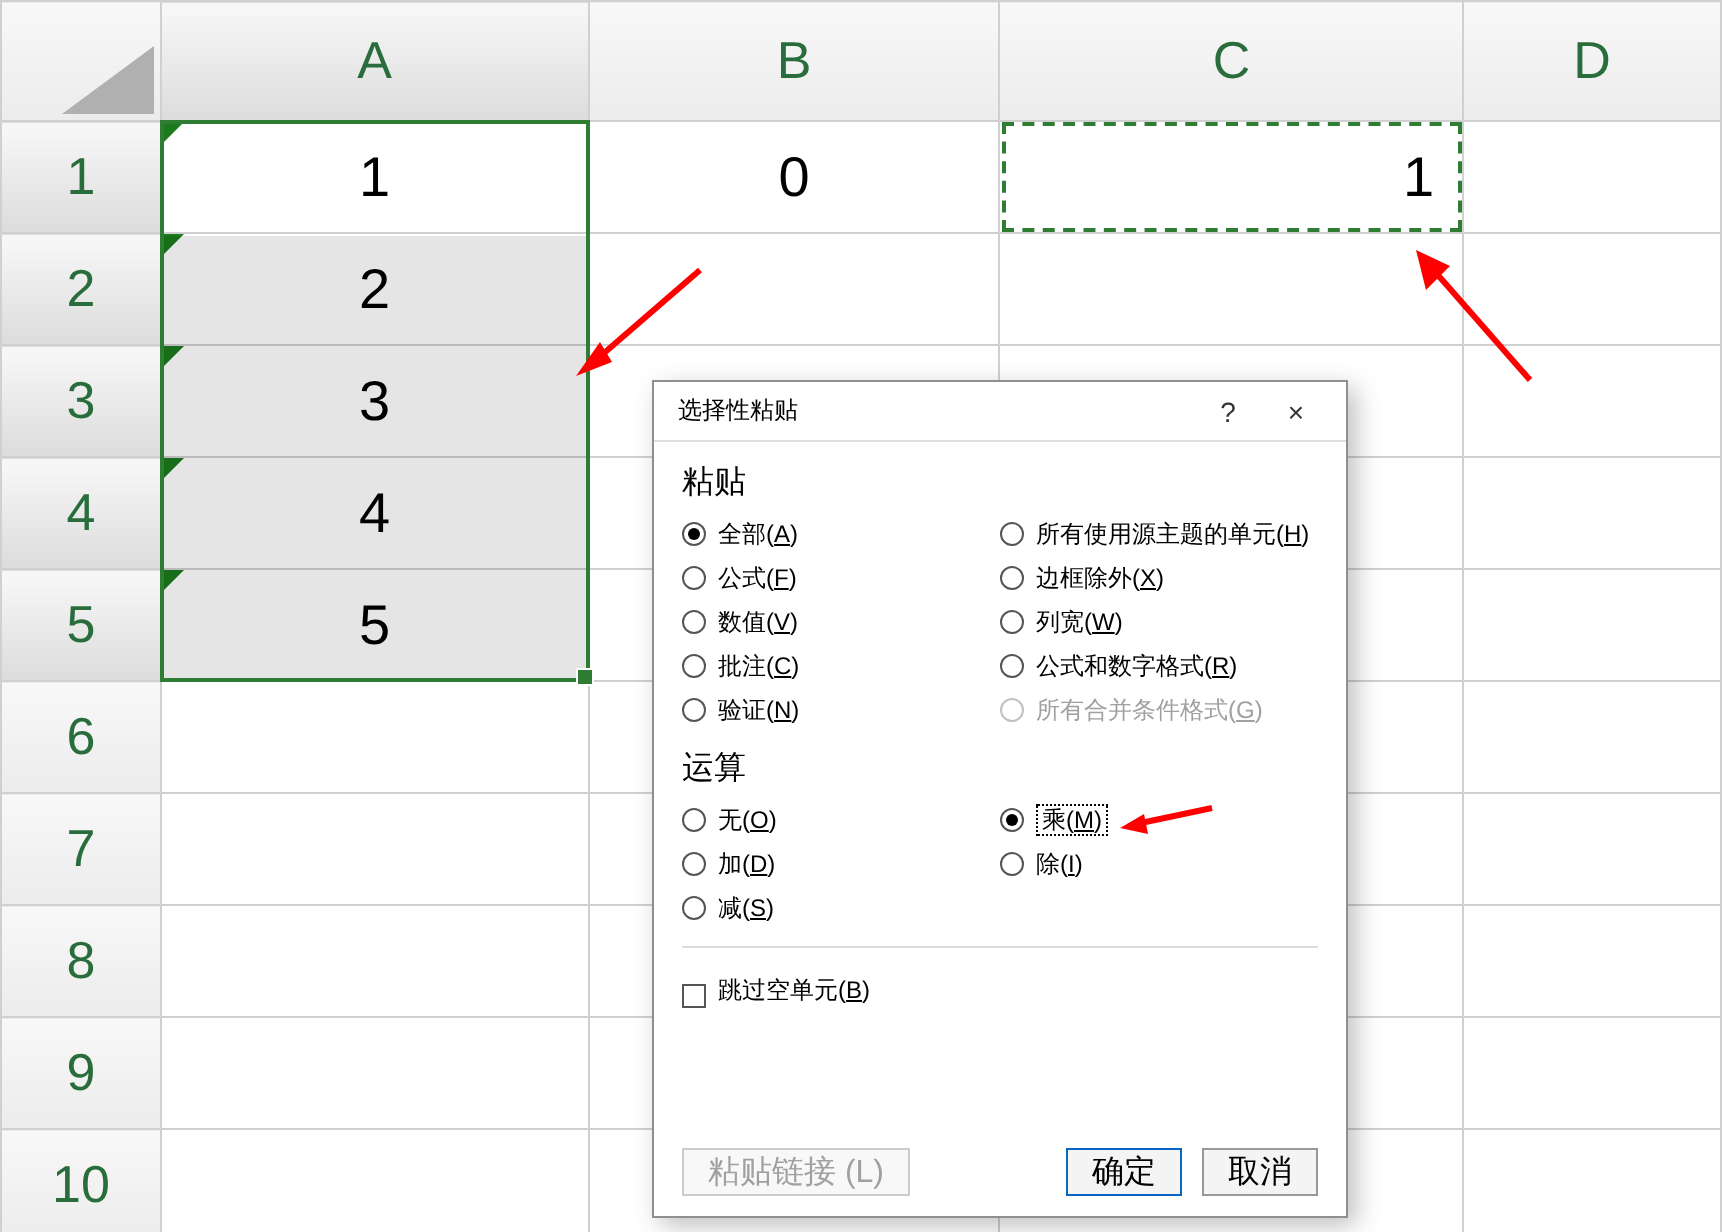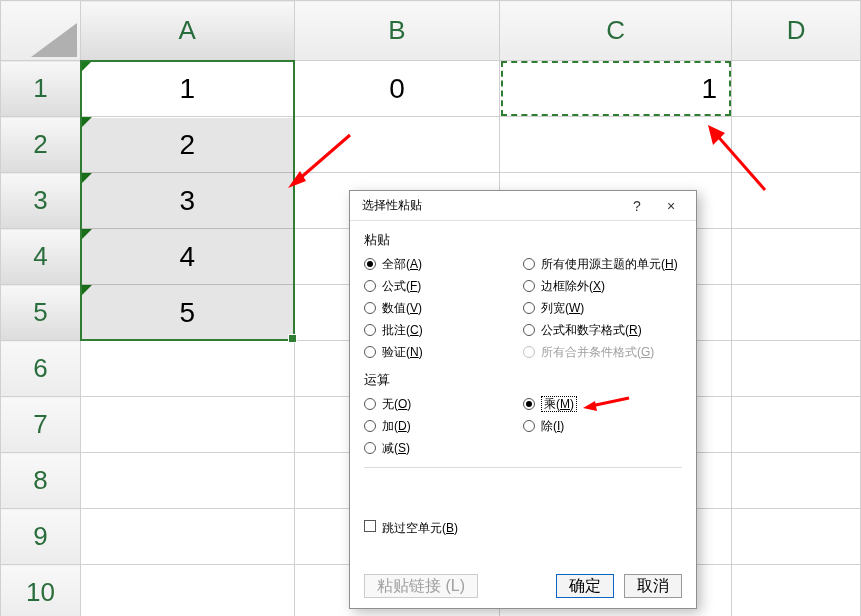--- a/index.html
+++ b/index.html
@@ -96,21 +96,21 @@
   .tri { position: absolute; left: 0; top: 0; width: 0; height: 0;
          border-style: solid; border-width: 11px 11px 0 0;
          border-color: #1b7a1b transparent transparent transparent; }
 
   .arrow { position: absolute; pointer-events: none; }
   .arrow line { stroke: #ff0000; stroke-width: 3; }
   .arrow polygon { fill: #ff0000; }
 
   .dialog {
     position: absolute;
-    left: 349px; top: 190px;
+    left: 326px; top: 190px;
     width: 348px; height: 419px;
     background: #fff;
     border: 1px solid #8f8f8f;
     box-shadow: 4px 4px 12px rgba(0,0,0,0.25);
     font-size: 12px;
     color: #000;
   }
   .titlebar {
     height: 30px;
     display: flex;
@@ -119,21 +119,21 @@
     border-bottom: 1px solid #e0e0e0;
   }
   .titlebar .title { flex: 1; font-size: 12px; }
   .titlebar .help, .titlebar .close {
     width: 34px; height: 24px;
     display: flex; align-items: center; justify-content: center;
     font-size: 14px; color: #333;
     cursor: pointer;
   }
   .dbody { padding: 6px 14px 10px 14px; }
-  .group-label { margin: 4px 0 4px 0; font-size: 13px; }
+  .group-label { margin: 4px 0 4px 0; font-size: 16px; }
   .opts { display: flex; }
   .col1, .col2 { flex: 1; }
   .opt {
     display: flex; align-items: center; height: 22px;
     cursor: pointer;
   }
   .opt .radio {
     width: 12px; height: 12px; border: 1px solid #555; border-radius: 50%;
     margin-right: 6px; display: inline-flex; align-items: center; justify-content: center;
     flex-shrink: 0;
@@ -141,21 +141,21 @@
   .opt .radio.sel::after {
     content: ""; width: 6px; height: 6px; background: #000; border-radius: 50%;
   }
   .opt.disabled { color: #a0a0a0; cursor: default; }
   .opt.disabled .radio { border-color: #c0c0c0; }
   .opt .lbl u { text-decoration: underline; }
   .opt .box-focus { border: 1px dotted #000; padding: 0 2px; }
 
   .sep { border-top: 1px solid #dcdcdc; margin: 8px 0; }
   .chk {
-    display: flex; align-items: flex-start; height: 22px; cursor: pointer; margin-top: 44px;
+    display: flex; align-items: flex-end; height: 22px; cursor: pointer;
   }
   .chk .cb {
     width: 12px; height: 12px; border: 1px solid #555; margin-right: 6px; flex-shrink: 0;
   }
   .btnrow {
     position: absolute; left: 0; right: 0; bottom: 10px;
     display: flex; align-items: center; padding: 0 14px; gap: 10px;
   }
   .btn {
     height: 24px; padding: 0 12px;

